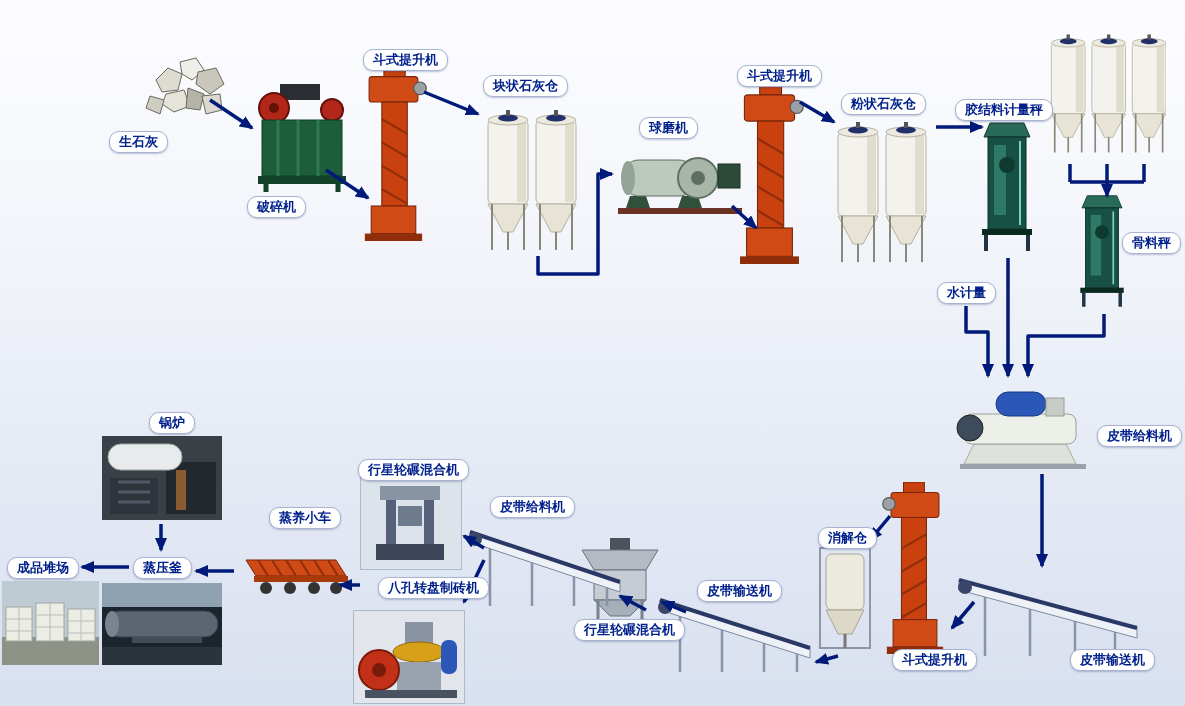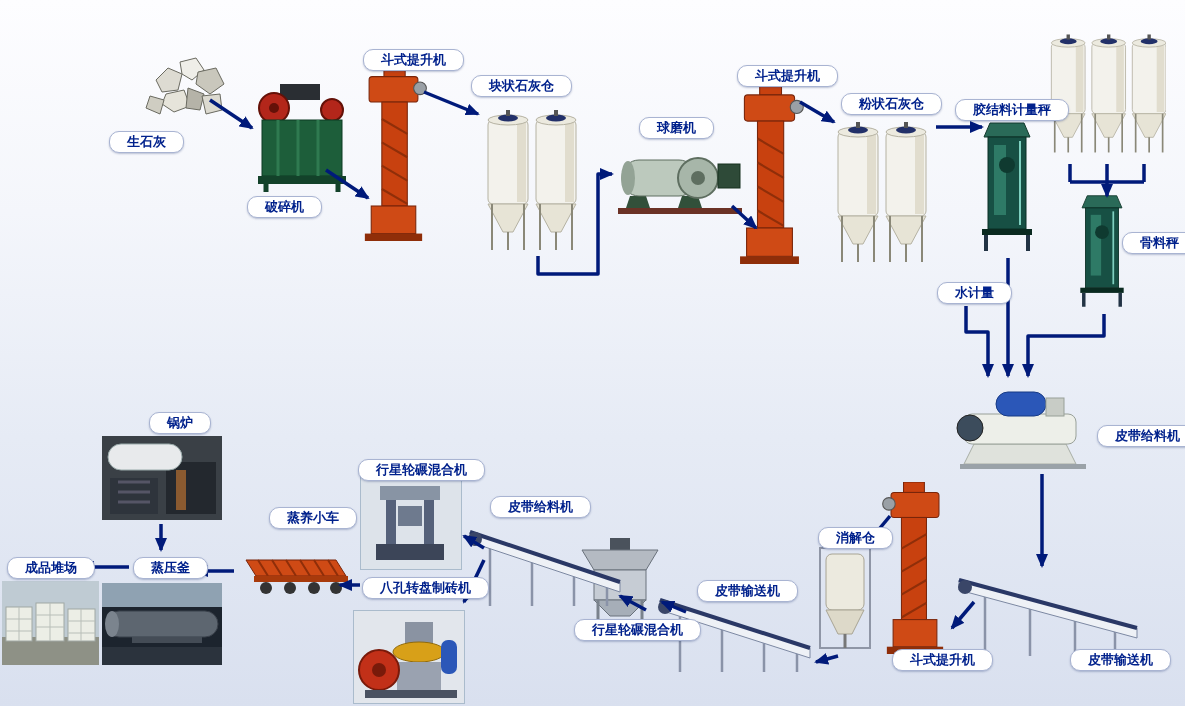--- a/index.html
+++ b/index.html
@@ -7,21 +7,21 @@
     position:relative; width:1185px; height:706px; overflow:hidden;
     background: linear-gradient(180deg, #fdfdff 0%, #f4f6fb 30%, #e6ebf5 62%, #d9e0ef 100%);
     font-family:"Liberation Sans", sans-serif;
   }
   .gfx { position:absolute; z-index:2; }
   #arrows { position:absolute; left:0; top:0; z-index:4; pointer-events:none; }
   .label {
     position:absolute; z-index:6; white-space:nowrap;
     background:#ffffff; color:#00218c; border:1px solid #a9b4d2;
     font-size:13px; font-weight:bold; line-height:16px;
-    padding:2px 17px; border-radius:10px;
+    padding:2px 9px; border-radius:10px;
     box-shadow:0 1px 2px rgba(30,50,110,0.28);
   }
 </style>
 </head>
 <body>
 
 <div id="canvas">
 
   <svg width="0" height="0" style="position:absolute">
     <defs>
@@ -261,34 +261,34 @@
       <path d="M360,585 L340,585" marker-end="url(#ah)"></path>
       <path d="M234,571 L196,571" marker-end="url(#ah)"></path>
       <path d="M129,567 L82,567" marker-end="url(#ah)"></path>
       <path d="M161,524 L161,550" marker-end="url(#ah)"></path>
     </g>
   </svg>
 
   <div class="label" style="left:109px;top:131px">生石灰</div>
   <div class="label" style="left:247px;top:196px">破碎机</div>
   <div class="label" style="left:363px;top:49px">斗式提升机</div>
-  <div class="label" style="left:471px;top:75px">块状石灰仓</div>
+  <div class="label" style="left:483px;top:75px">块状石灰仓</div>
   <div class="label" style="left:639px;top:117px">球磨机</div>
   <div class="label" style="left:737px;top:65px">斗式提升机</div>
   <div class="label" style="left:841px;top:93px">粉状石灰仓</div>
   <div class="label" style="left:955px;top:99px">胶结料计量秤</div>
   <div class="label" style="left:1122px;top:232px">骨料秤</div>
   <div class="label" style="left:937px;top:282px">水计量</div>
   <div class="label" style="left:1097px;top:425px">皮带给料机</div>
   <div class="label" style="left:818px;top:527px">消解仓</div>
   <div class="label" style="left:892px;top:649px">斗式提升机</div>
   <div class="label" style="left:1070px;top:649px">皮带输送机</div>
   <div class="label" style="left:697px;top:580px">皮带输送机</div>
   <div class="label" style="left:574px;top:619px">行星轮碾混合机</div>
   <div class="label" style="left:490px;top:496px">皮带给料机</div>
   <div class="label" style="left:358px;top:459px">行星轮碾混合机</div>
-  <div class="label" style="left:362px;top:577px">八孔转盘制砖机</div>
+  <div class="label" style="left:378px;top:577px">八孔转盘制砖机</div>
   <div class="label" style="left:269px;top:507px">蒸养小车</div>
   <div class="label" style="left:133px;top:557px">蒸压釜</div>
   <div class="label" style="left:149px;top:412px">锅炉</div>
   <div class="label" style="left:7px;top:557px">成品堆场</div>
 
 </div>
 
 </body></html>

